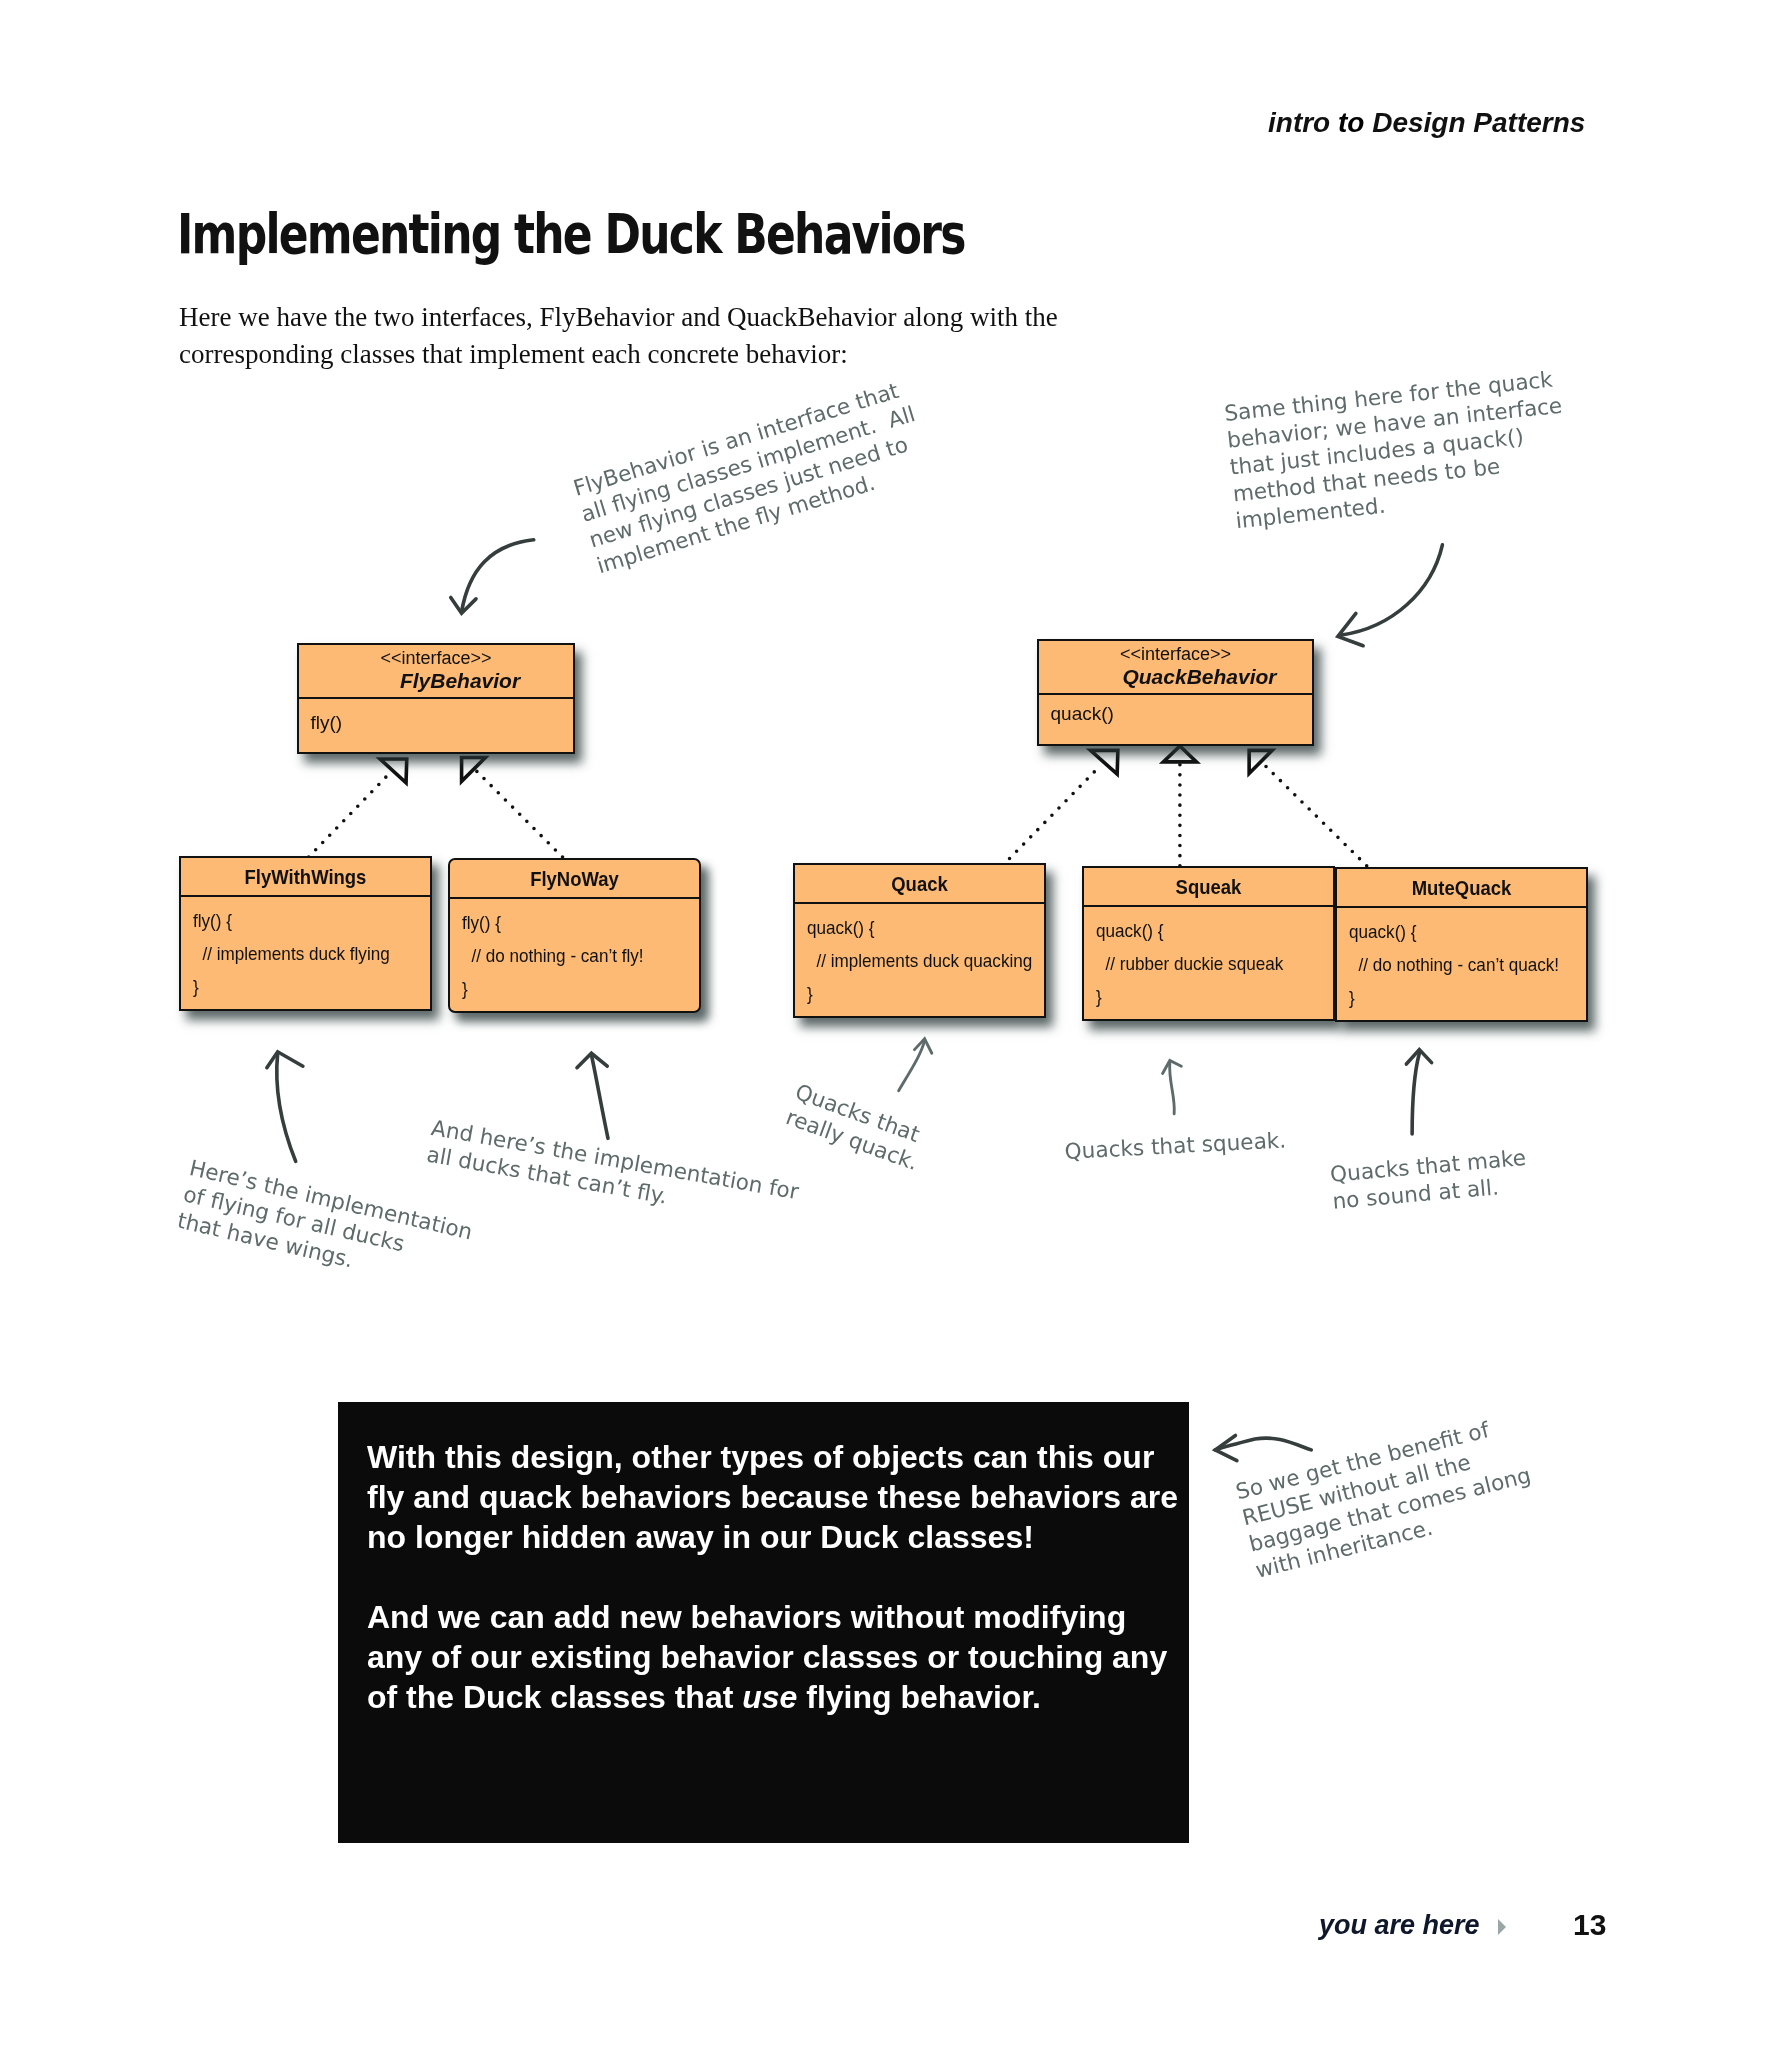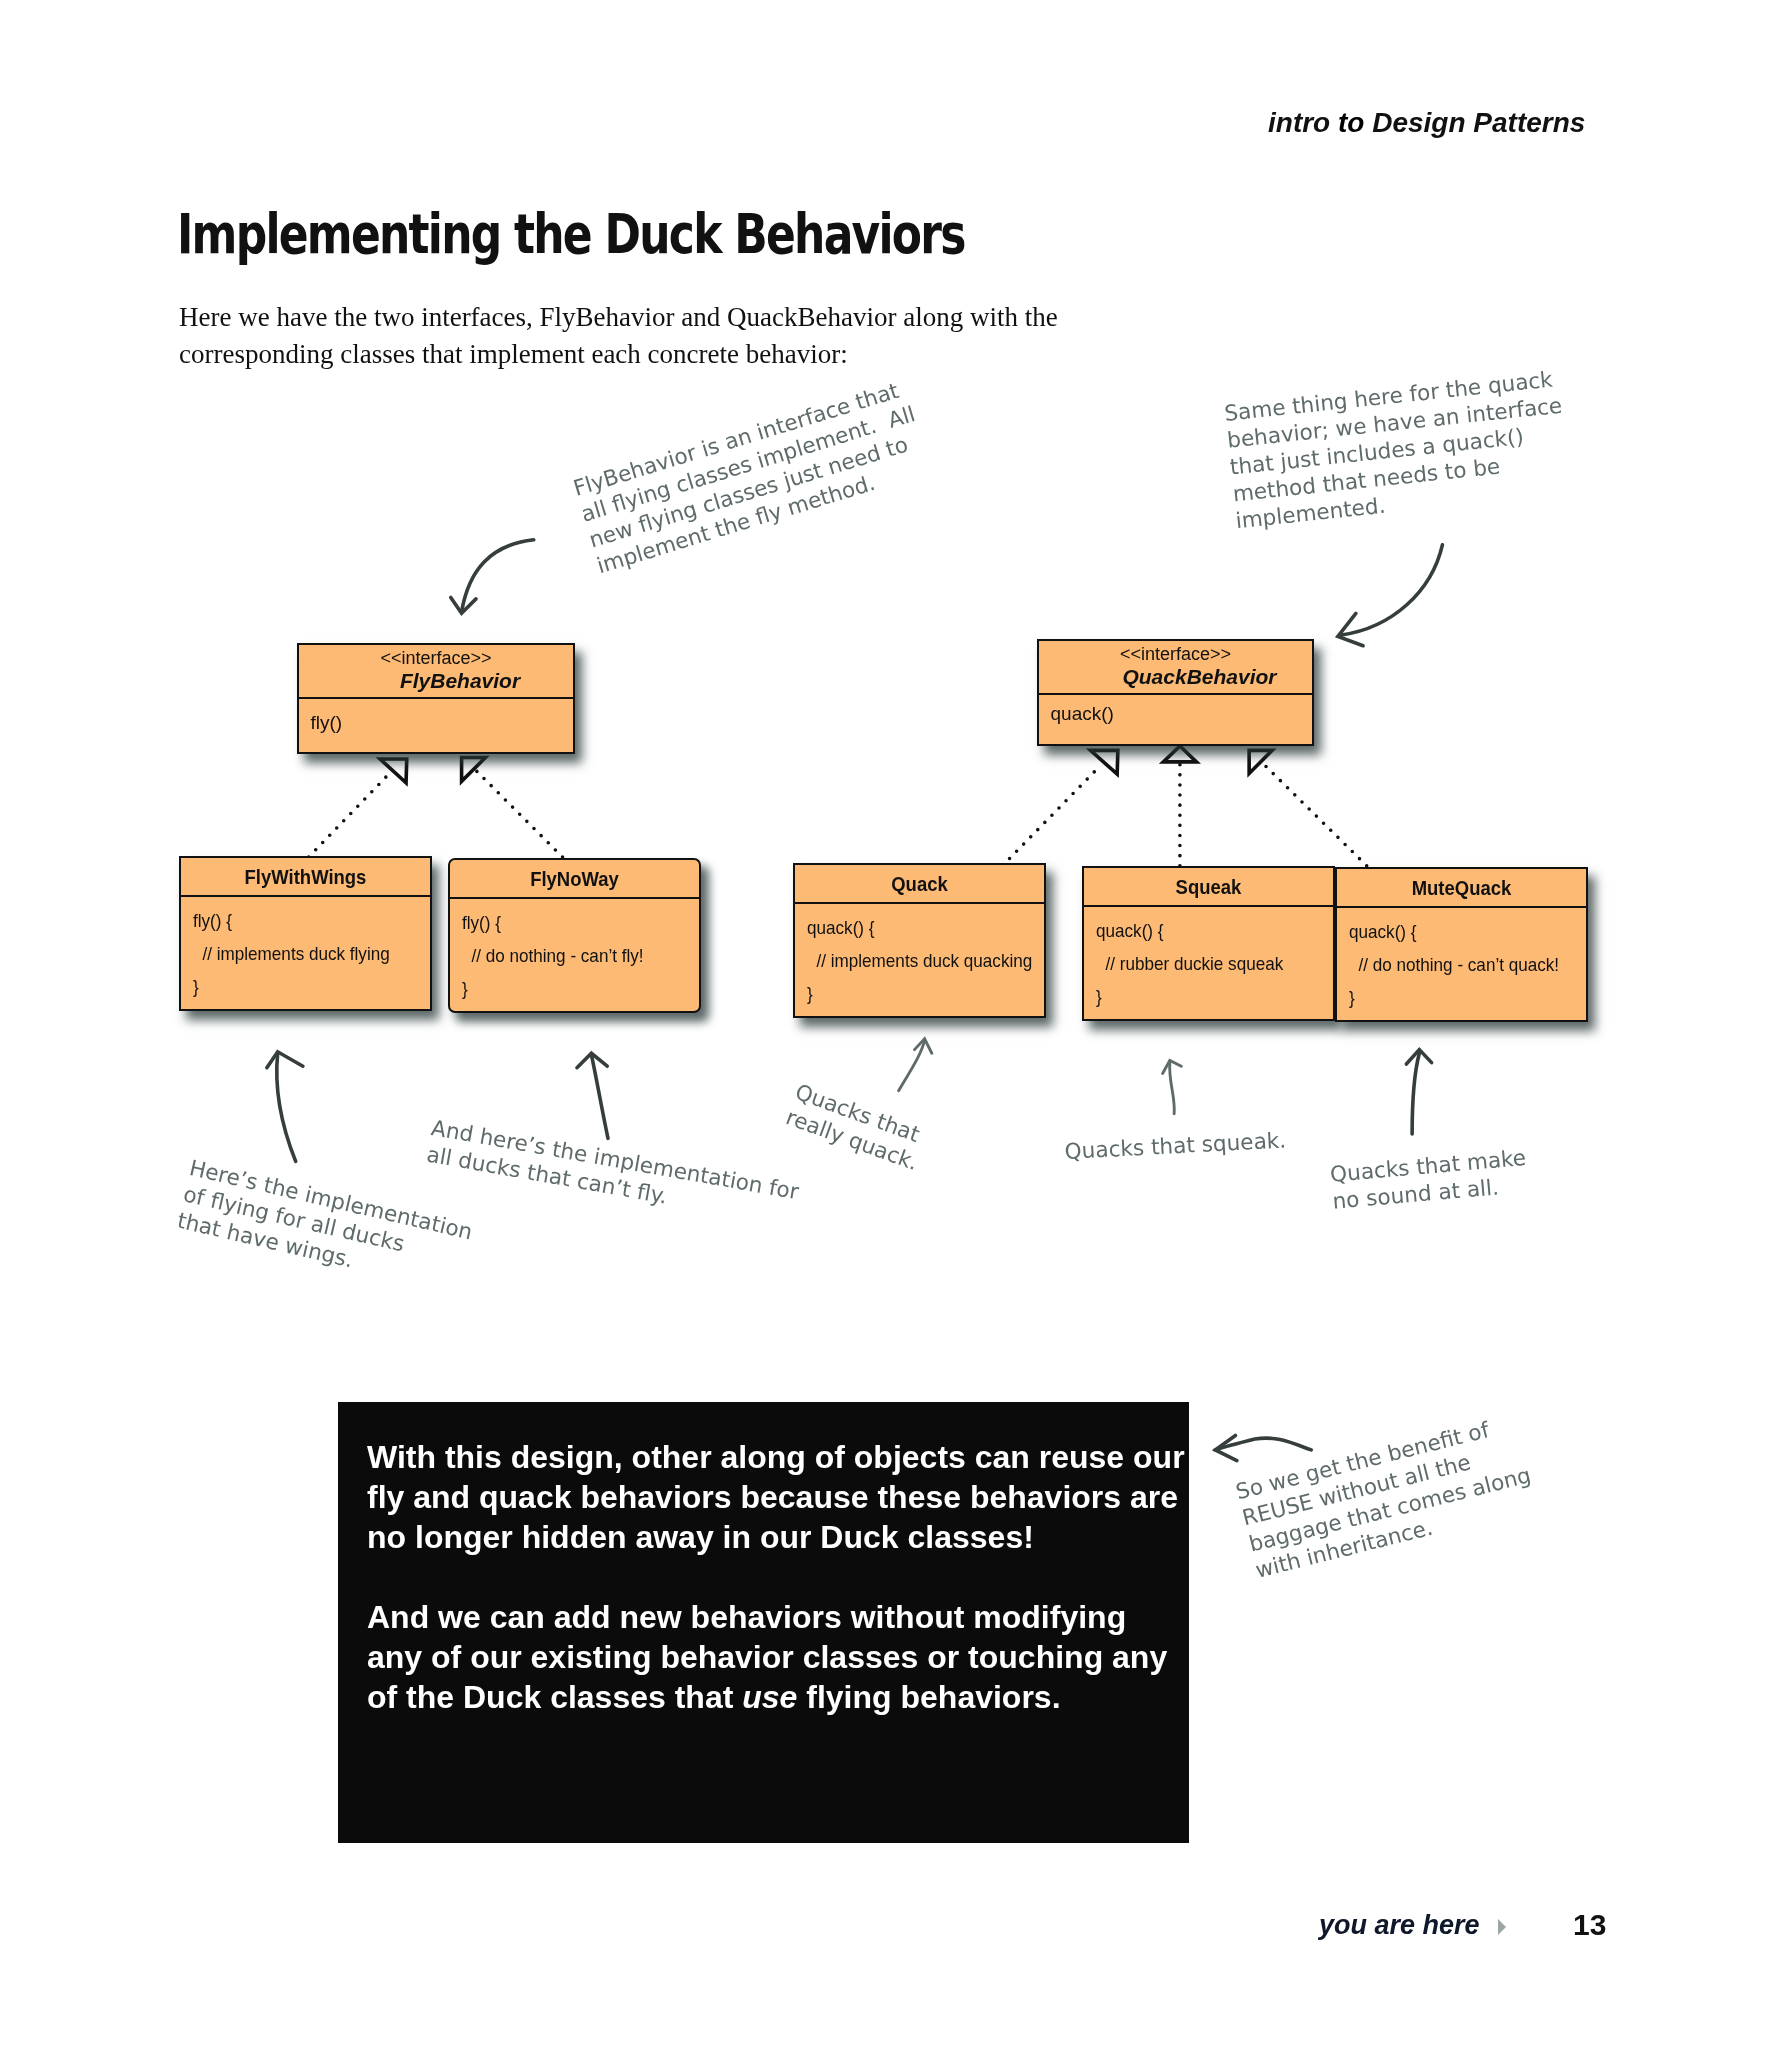--- a/index.html
+++ b/index.html
@@ -176,20 +176,20 @@
       <div class="cname">MuteQuack</div>
     </div>
   <div class="body">
     <div class="line">quack() {</div>
     <div class="line">  // do nothing - can’t quack!</div>
     <div class="line">}</div>
   </div>
 </div>
 
 <div class="abs callout">
-  <p>With this design, other along of objects can reuse our fly and quack behaviors because these behaviors are no longer hidden away in our Duck classes!</p>
-  <p><span>And we can add new behaviors without modifying any of our existing behavior classes or touching any of the Duck classes that </span><i>use</i><span> flying behaviors.</span></p>
+  <p>With this design, other types of objects can this our fly and quack behaviors because these behaviors are no longer hidden away in our Duck classes!</p>
+  <p><span>And we can add new behaviors without modifying any of our existing behavior classes or touching any of the Duck classes that </span><i>use</i><span> flying behavior.</span></p>
 </div>
 
 <div class="abs footer-here">you are here</div>
 <div class="abs footer-arrow"></div>
 <div class="abs page-num">13</div>
 
 
 </body></html>

